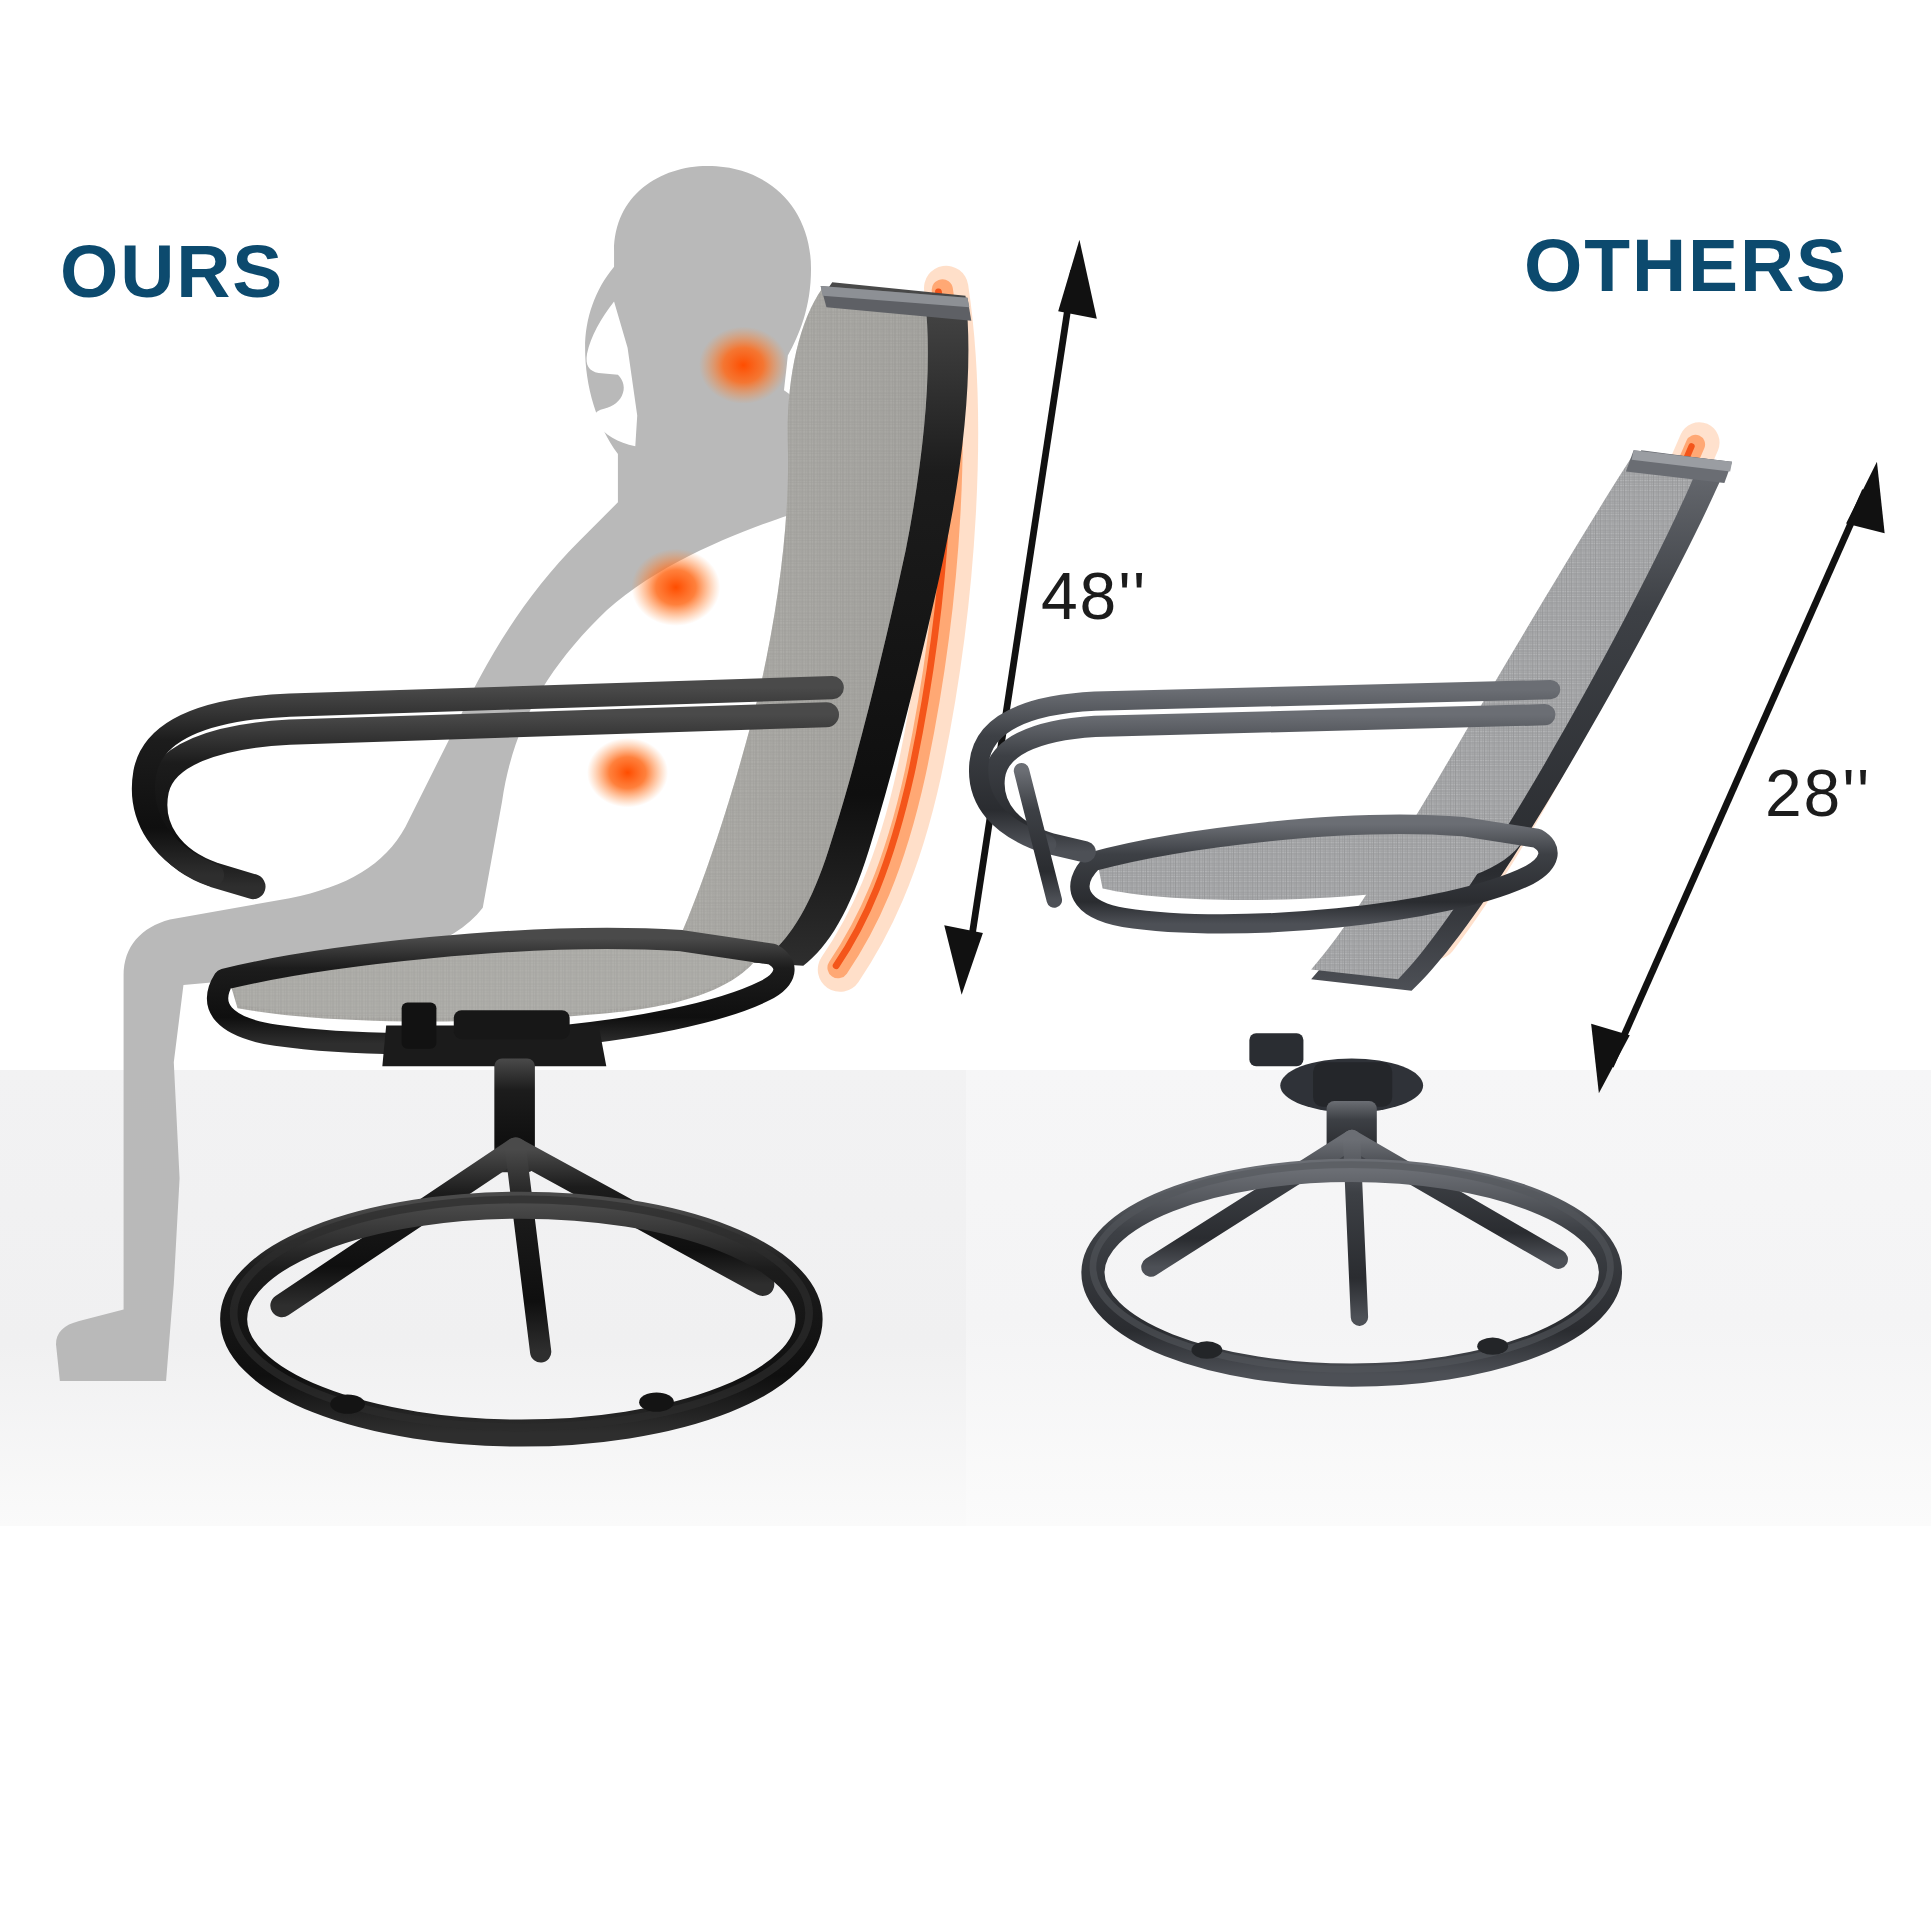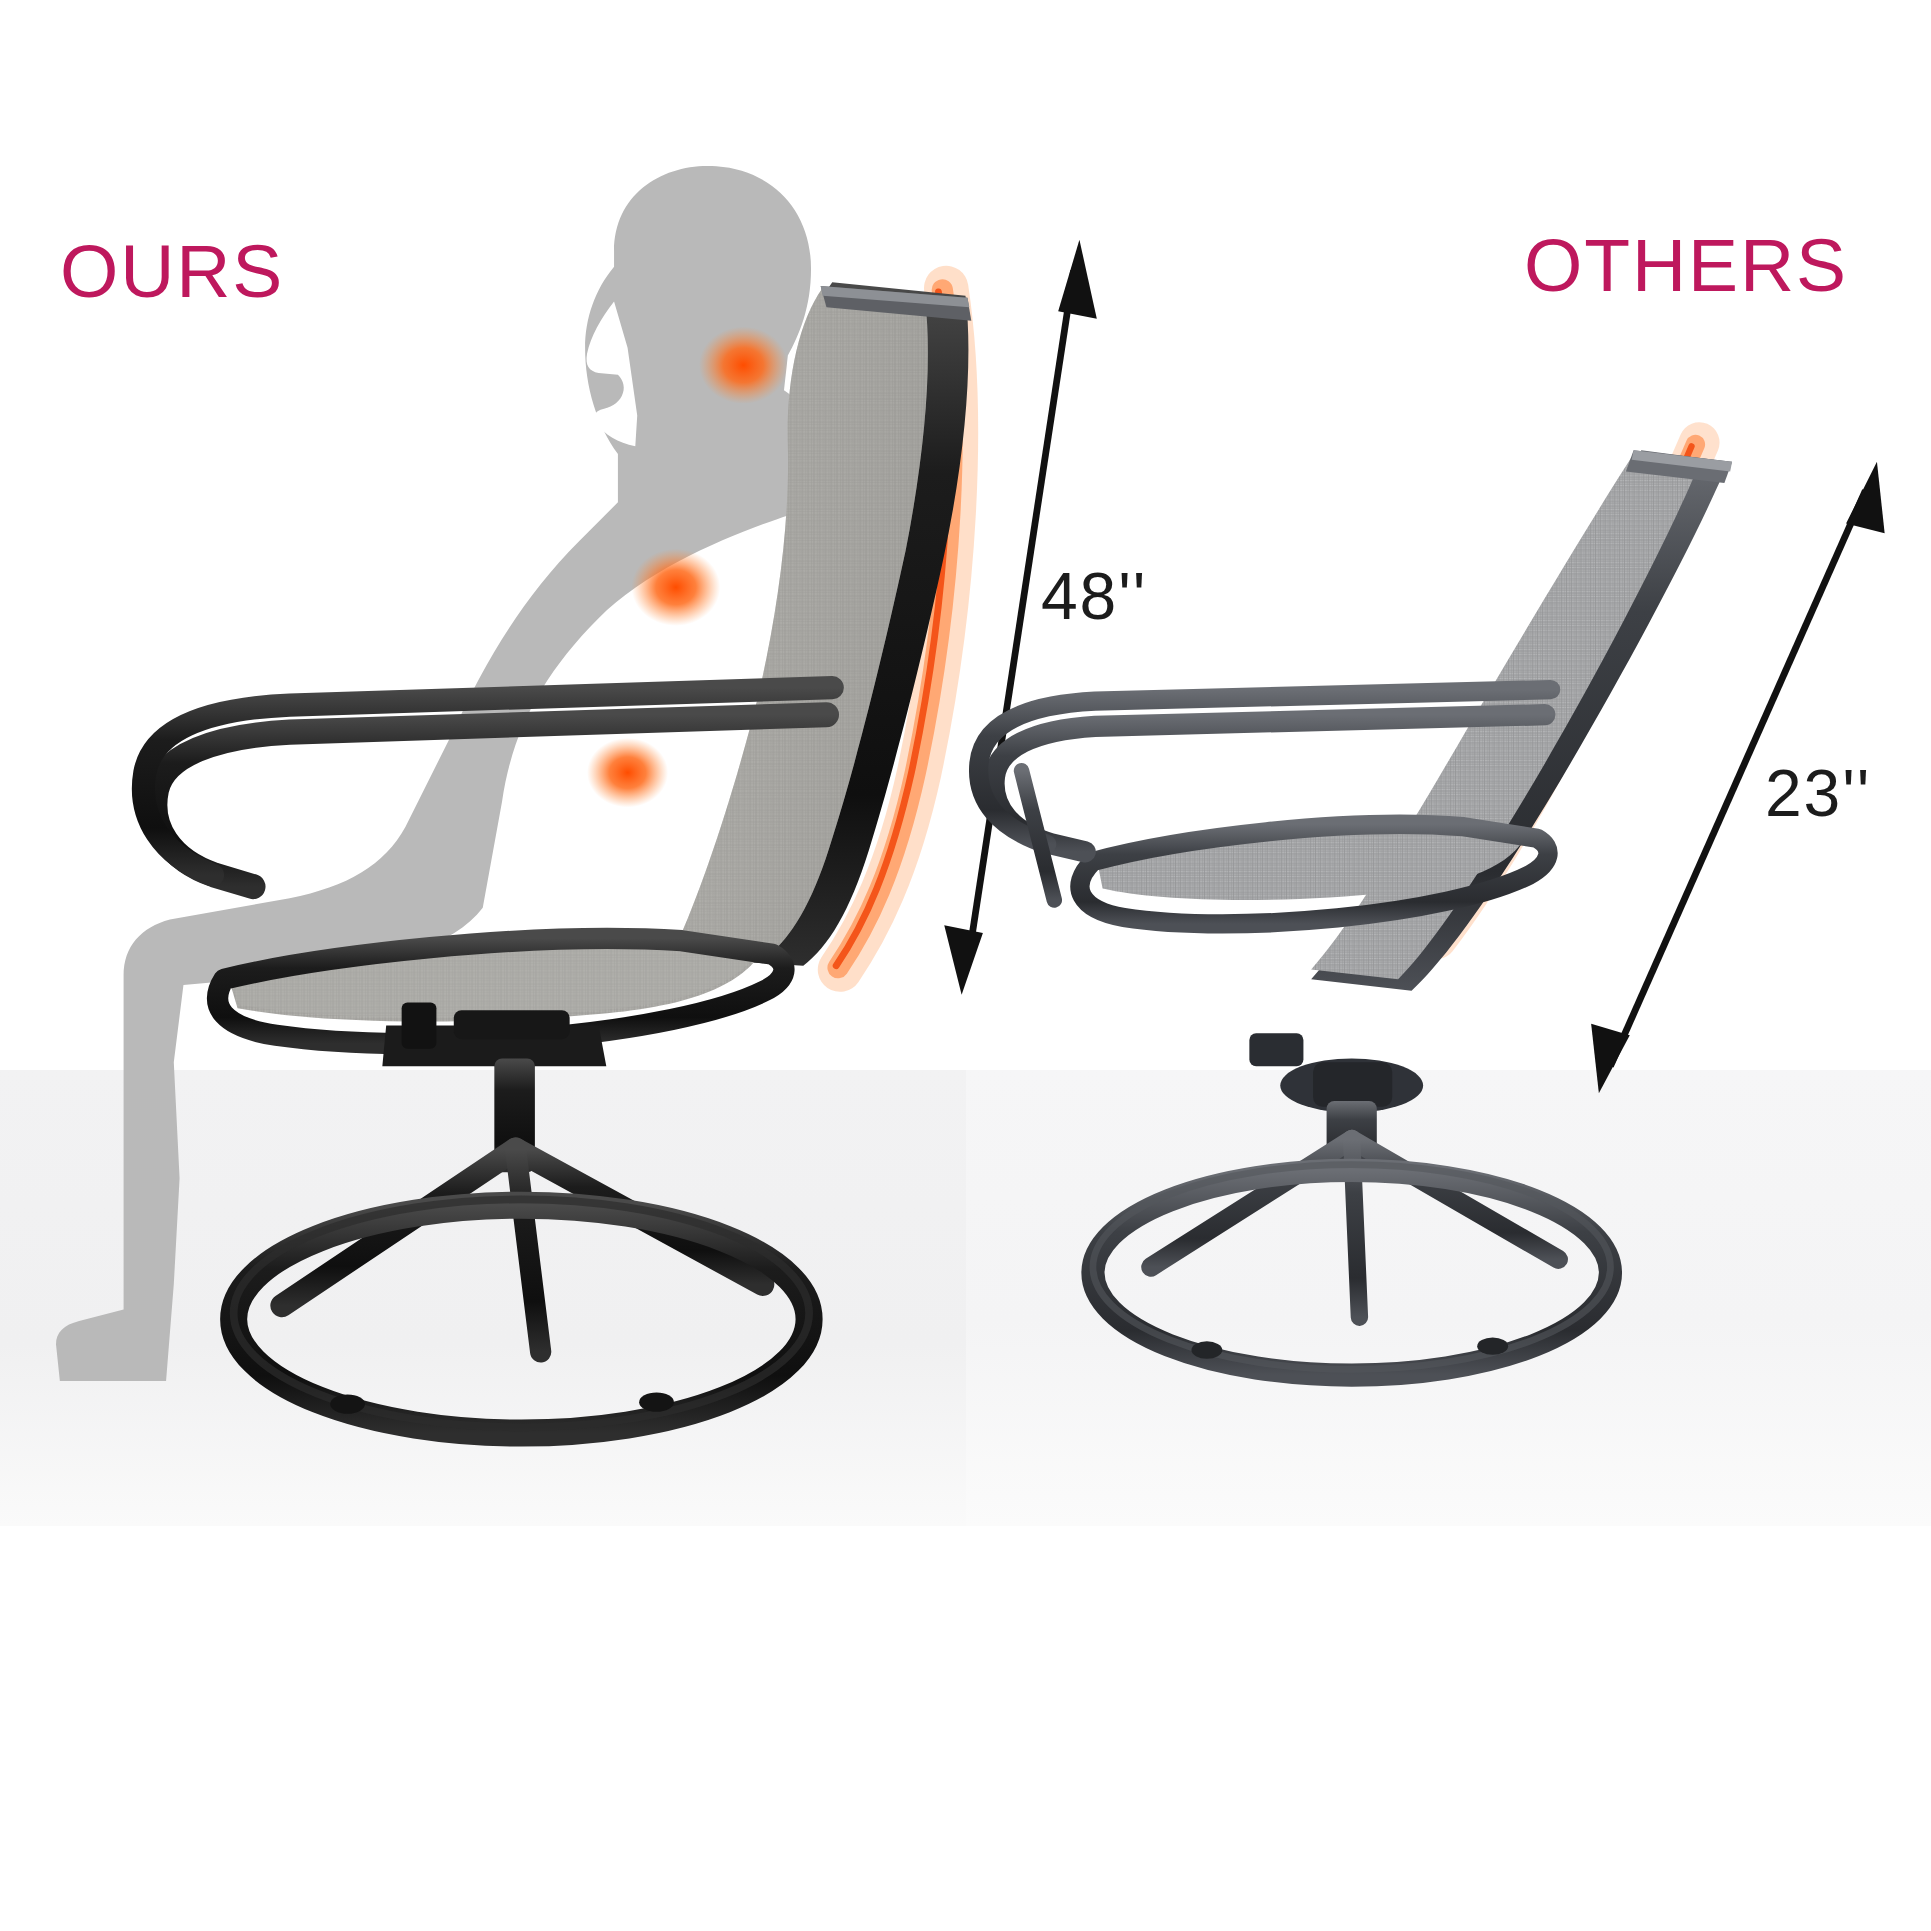--- a/index.html
+++ b/index.html
@@ -33,24 +33,24 @@
     background: linear-gradient(180deg, #f6f6f7 0%, #f4f4f5 55%, #fbfbfb 100%);
   }
   .floor-band.left-shade {
     left: 0; width: 966px;
     background: linear-gradient(180deg, #f2f2f3 0%, #f0f0f1 60%, #fafafa 100%);
   }
 
   
   .corner-label {
     position: absolute;
-    font-weight: normal;
+    font-weight: bold;
     font-size: 75px;
     letter-spacing: 1.9px;
-    color: #be185d;
+    color: #0c4a6e;
     line-height: 1;
     white-space: nowrap;
   }
   #ours-label  { left: 60px;  top: 234px; }
   #others-label{ left: 1524px; top: 228px; }
 
   
   .dim-text {
     position: absolute;
     font-size: 66px;
@@ -337,21 +337,21 @@
     <svg class="silhouette" width="1931" height="1526" viewBox="0 0 2000 1580">
       <line x1="1668" y1="1104" x2="1932" y2="508" stroke="#111111" stroke-width="7"></line>
       <polygon points="1944,478 1912,542 1952,552" fill="#111111"></polygon>
       <polygon points="1656,1132 1648,1060 1688,1072" fill="#111111"></polygon>
     </svg>
 
     <div id="ours-label" class="corner-label">OURS</div>
     <div id="others-label" class="corner-label">OTHERS</div>
 
     <div id="dim-28" class="dim-text">48''</div>
-    <div id="dim-23" class="dim-text">23''</div>
+    <div id="dim-23" class="dim-text">28''</div>
 
   </div>
 
   <div id="caption-strip">
 
     
     
 
     
     

